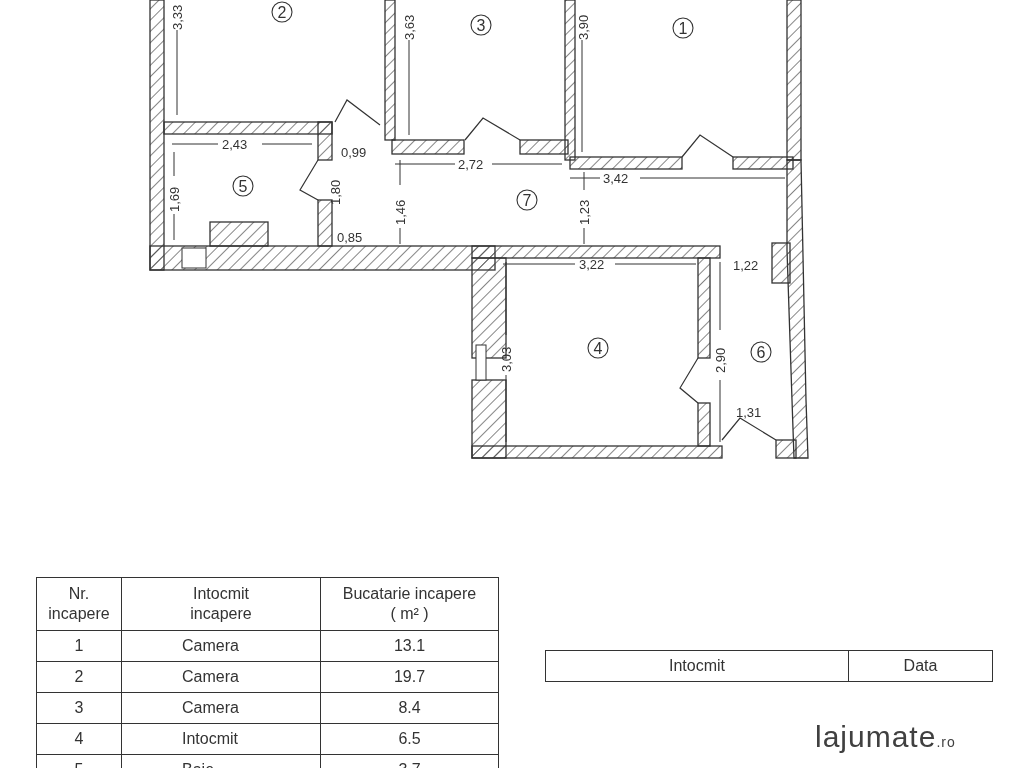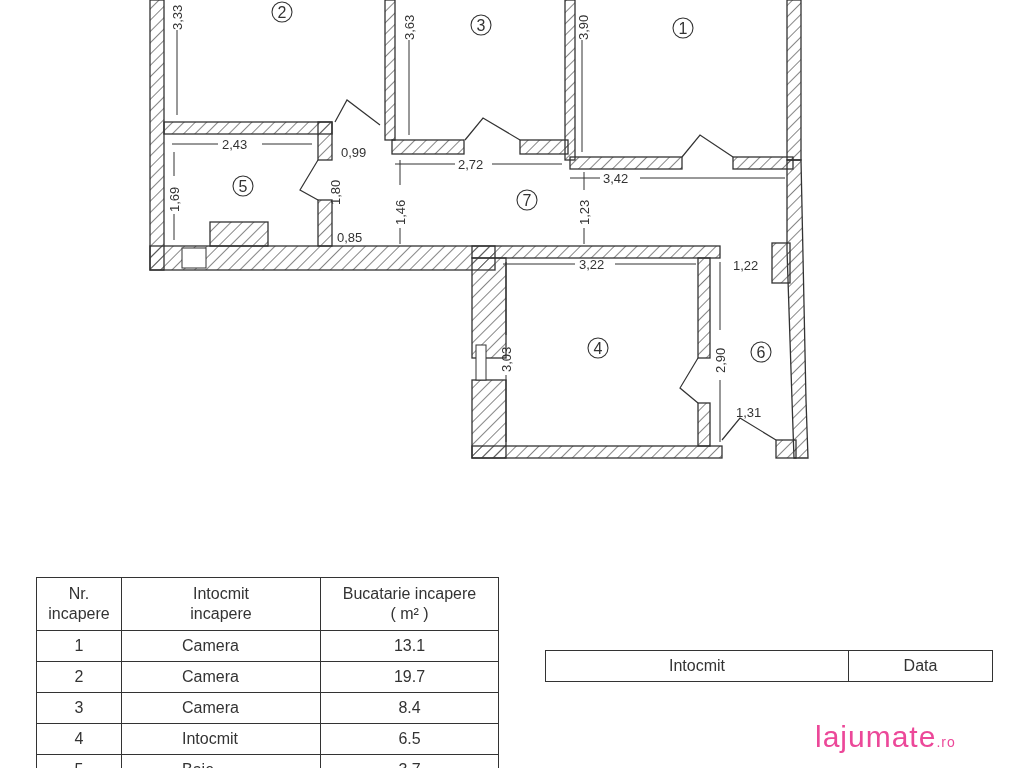--- a/index.html
+++ b/index.html
@@ -9,21 +9,21 @@
   .room-no{font-family:"Liberation Sans",sans-serif;font-size:16px;fill:#333;}
   table{border-collapse:collapse;position:absolute;font-family:"Liberation Sans",sans-serif;color:#333;}
   td,th{border:1.5px solid #333;text-align:center;font-weight:normal;padding:0;}
   #rooms-table{left:36px;top:577px;width:463px;font-size:16px;}
   #rooms-table th{height:52px;line-height:20px;font-size:16px;}
   #rooms-table td{height:30px;}
   #rooms-table td.name{text-align:left;padding-left:60px;}
   #sign-table{left:545px;top:650px;width:448px;font-size:16px;}
   #sign-table th{height:30px;}
   #sign-table td{height:50px;}
-  #watermark{position:absolute;left:815px;top:720px;font-size:30px;color:#ec4899;letter-spacing:1px;}
+  #watermark{position:absolute;left:815px;top:720px;font-size:30px;color:#404040;letter-spacing:1px;}
   #watermark .tld{font-size:14px;}
 </style>
 </head>
 <body>
 
 <svg id="plan" width="1024" height="560" viewBox="0 0 1024 560" xmlns="http://www.w3.org/2000/svg">
   <defs>
     <pattern id="hatch" patternUnits="userSpaceOnUse" width="8" height="8" patternTransform="rotate(45)">
       <line x1="0" y1="0" x2="0" y2="8" stroke="#444" stroke-width="1.3"></line>
     </pattern>

